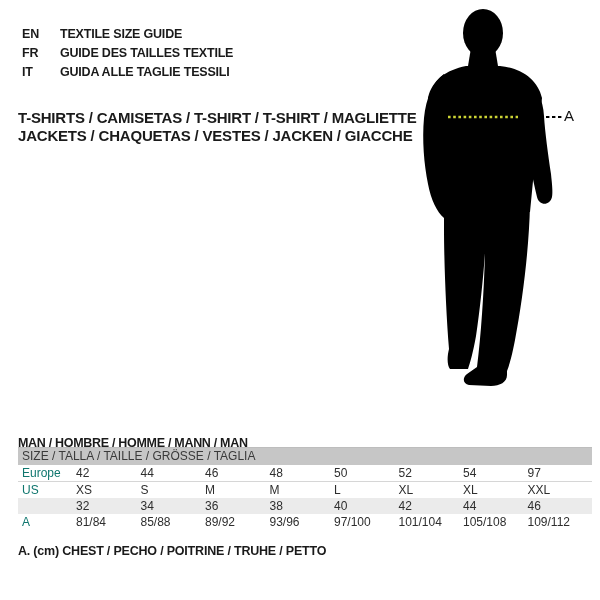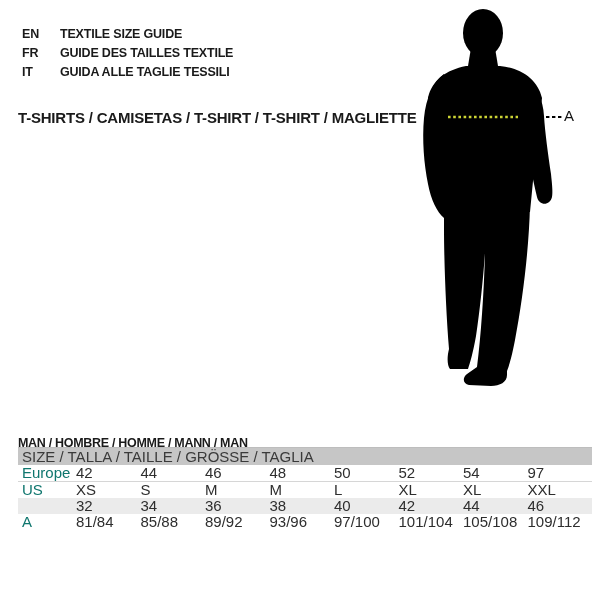--- a/index.html
+++ b/index.html
@@ -13,21 +13,21 @@
   .lang-code{display:inline-block;width:38px;}
   
   .cats{position:absolute;left:18px;top:109px;}
   .cat-line{height:18px;line-height:18px;font-size:15px;font-weight:bold;letter-spacing:-0.2px;white-space:nowrap;}
   
   .figure-wrap{position:absolute;left:400px;top:0;width:200px;height:400px;}
   .measure-a{position:absolute;left:164px;top:108px;font-size:15px;font-weight:normal;color:#111;line-height:16px;}
   
   .man-title{position:absolute;left:18px;top:436px;font-size:12.5px;font-weight:bold;letter-spacing:-0.3px;white-space:nowrap;}
   
-  .size-table{position:absolute;left:18px;top:447px;width:574px;border-top:1px solid #bdbdbd;font-size:15px;color:#333;}
+  .size-table{position:absolute;left:18px;top:447px;width:574px;border-top:1px solid #bdbdbd;font-size:12px;color:#333;}
   .thead{height:17px;line-height:17px;background:#c6c6c6;color:#3a3a3a;padding-left:4px;white-space:nowrap;}
   .trow{display:grid;grid-template-columns:58px repeat(8,1fr);height:16px;line-height:16px;align-items:center;}
   .trow .tlabel{text-align:left;padding-left:4px;color:#0f766e;}
   .trow .tcell{text-align:left;color:#2e2e2e;}
   .row-us{border-top:1px solid #d6d6d6;}
   .row-alt{background:#ebebeb;}
   
   .footnote{position:absolute;left:18px;top:544px;font-size:12.5px;font-weight:bold;letter-spacing:-0.2px;white-space:nowrap;}
 </style>
 </head>
@@ -42,20 +42,21 @@
     <div class="lang-row">
       <span class="lang-code">FR</span><span>GUIDE DES TAILLES TEXTILE</span>
     </div>
     <div class="lang-row">
       <span class="lang-code">IT</span><span>GUIDA ALLE TAGLIE TESSILI</span>
     </div>
   </div>
 
   <div class="cats">
     <div class="cat-line">T-SHIRTS / CAMISETAS / T-SHIRT / T-SHIRT / MAGLIETTE</div>
+    <div class="cat-line">JACKETS / CHAQUETAS / VESTES / JACKEN / GIACCHE</div>
   </div>
 
   <div class="figure-wrap">
     <svg width="200" height="400" viewBox="0 0 200 400" xmlns="http://www.w3.org/2000/svg">
       <g fill="#000000">
 
         <ellipse cx="83" cy="33" rx="20" ry="24"></ellipse>
 
         <path d="M71,48 L95,48 L98,66 L68,66 Z"></path>
 
@@ -123,14 +124,15 @@
       <span class="tcell">85/88</span>
       <span class="tcell">89/92</span>
       <span class="tcell">93/96</span>
       <span class="tcell">97/100</span>
       <span class="tcell">101/104</span>
       <span class="tcell">105/108</span>
       <span class="tcell">109/112</span>
     </div>
   </div>
 
+  <div class="footnote">A. (cm) CHEST / PECHO / POITRINE / TRUHE / PETTO</div>
 
 </div>
 
 </body></html>

